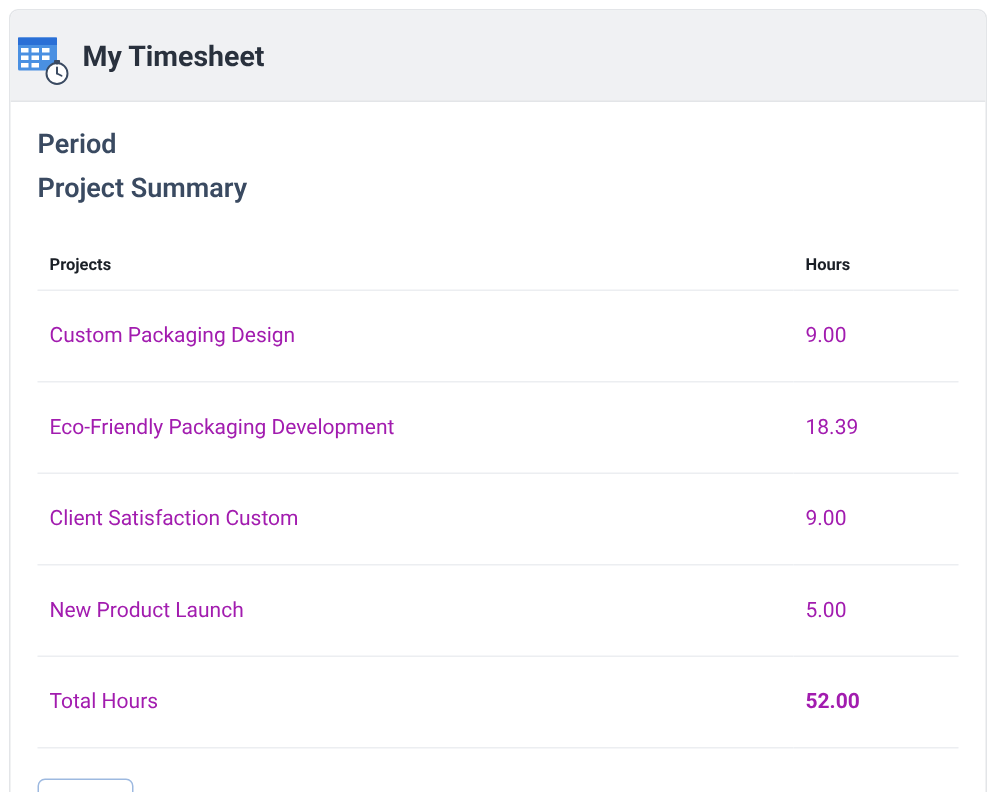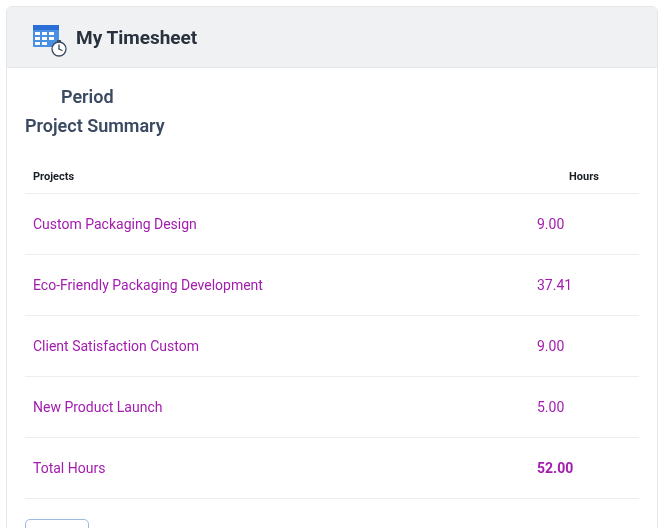--- a/index.html
+++ b/index.html
@@ -14,21 +14,21 @@
     }
     .card {
       width: 652px;
       border: 1px solid #e3e5e8;
       border-radius: 6px;
       overflow: hidden;
       background: #fff;
     }
     .card-header {
       background: #f0f1f3;
-      padding: 14px 25px;
+      padding: 14px 4px;
       display: flex;
       align-items: center;
       gap: 12px;
       border-bottom: 1px solid #e3e5e8;
     }
     .icon-wrap {
       position: relative;
       width: 32px;
       height: 32px;
     }
@@ -52,21 +52,20 @@
       color: #29313d;
     }
     .card-body {
       padding: 18px 18px 22px 18px;
     }
     .section-heading {
       font-size: 18px;
       font-weight: 600;
       color: #3a4a61;
       margin-bottom: 8px;
-      margin-left: 36px;
     }
     .period-text {
       font-size: 13.5px;
       color: #4a5a73;
       margin-bottom: 32px;
     }
     .summary-heading {
       font-size: 18px;
       font-weight: 600;
       color: #3a4a61;
@@ -78,21 +77,21 @@
     }
     .summary-table th {
       text-align: left;
       font-size: 11px;
       font-weight: 700;
       color: #1a1f26;
       padding: 10px 8px;
       border-bottom: 1px solid #eceef1;
     }
     .summary-table th.hours-col {
-      text-align: center;
+      text-align: left;
       width: 110px;
     }
     .summary-table td {
       font-size: 14px;
       color: #a21caf;
       padding: 22px 8px;
       border-bottom: 1px solid #eceef1;
     }
     .summary-table tr.total-row td {
       font-weight: 400;
@@ -154,21 +153,21 @@
           <th class="hours-col">Hours</th>
         </tr>
       </thead>
       <tbody>
         <tr>
           <td>Custom Packaging Design</td>
           <td>9.00</td>
         </tr>
         <tr>
           <td>Eco-Friendly Packaging Development</td>
-          <td>37.41</td>
+          <td>18.39</td>
         </tr>
         <tr>
           <td>Client Satisfaction Custom</td>
           <td>9.00</td>
         </tr>
         <tr>
           <td>New Product Launch</td>
           <td>5.00</td>
         </tr>
         <tr class="total-row">

